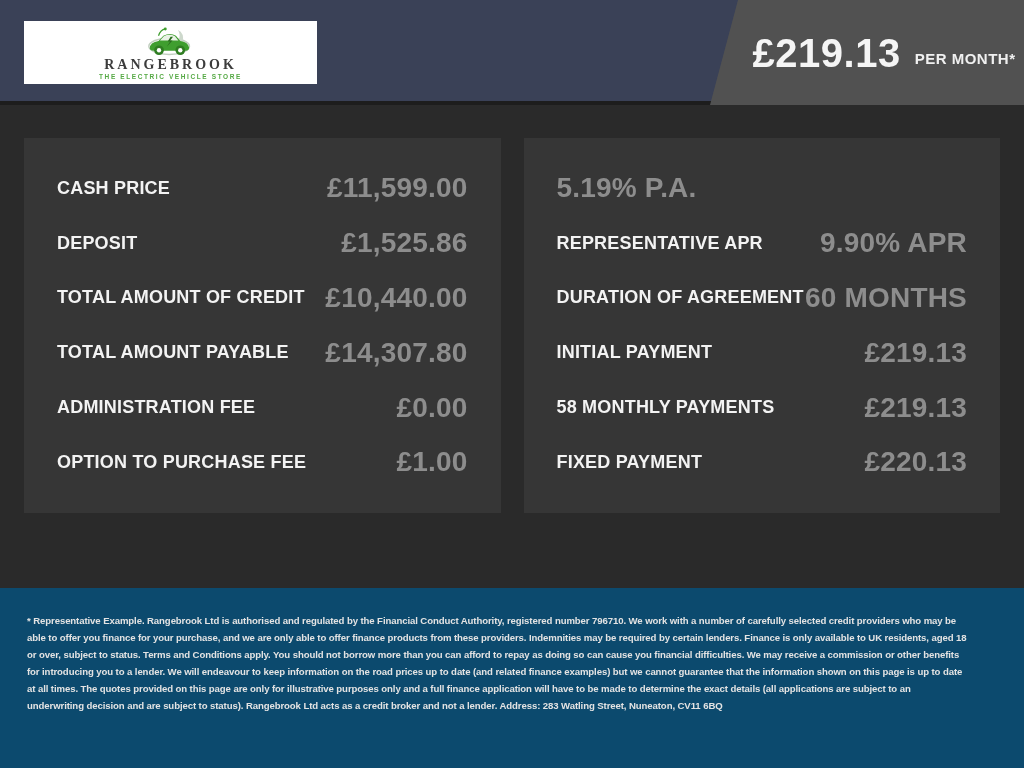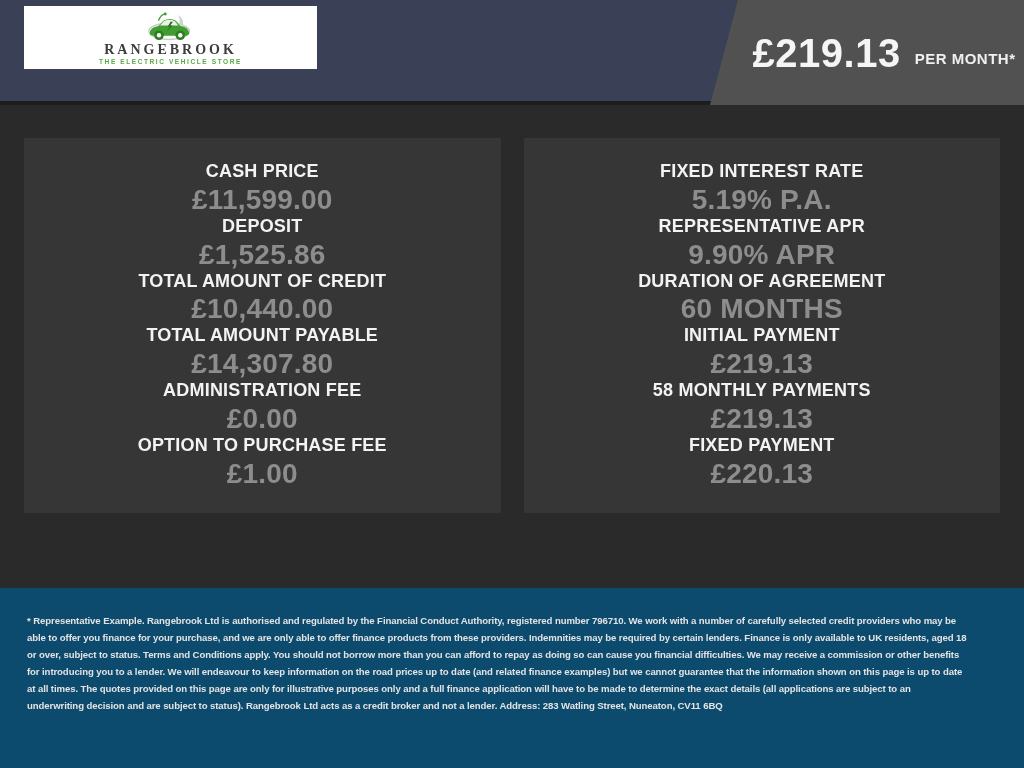--- a/index.html
+++ b/index.html
@@ -14,21 +14,21 @@
   
   .header {
     position: relative;
     height: 105px;
     background: #3a4157;
     border-bottom: 4px solid #1d1d1d;
     flex: 0 0 auto;
   }
   .logo-box {
     position: absolute;
-    left: 24px; top: 6px;
+    left: 24px; top: 21px;
     width: 293px; height: 63px;
     background: #ffffff;
     display: flex; flex-direction: column;
     align-items: center; justify-content: center;
     padding-top: 2px;
   }
   .logo-car { height: 30px; margin-bottom: 1px; }
   .brand {
     font-family: "Liberation Serif", serif;
     font-size: 14px; font-weight: 700;
@@ -70,21 +70,21 @@
   }
   .panels { display: flex; gap: 23px; margin-top: 33px; }
   .panel {
     width: 477px; height: 375px;
     background: #363636;
     padding: 23px 33px;
     display: flex; flex-direction: column;
   }
   .row {
     height: 54.8px;
-    display: flex; align-items: center; justify-content: space-between; flex-direction: column;
+    display: flex; align-items: center; justify-content: space-between;
   }
   .row .lbl {
     font-size: 18px; font-weight: 700; color: #f3f3f3;
     letter-spacing: 0.2px; white-space: nowrap;
   }
   .row .val {
     font-size: 28px; font-weight: 700; color: #8d8d8d;
     letter-spacing: 0.2px; white-space: nowrap;
   }
 
@@ -156,21 +156,20 @@
           <span class="val">£0.00</span>
         </div>
         <div class="row">
           <span class="lbl">OPTION TO PURCHASE FEE</span>
           <span class="val">£1.00</span>
         </div>
       </section>
 
       <section class="panel">
         <div class="row">
-          <span class="lbl">FIXED INTEREST RATE</span>
           <span class="val">5.19% P.A.</span>
         </div>
         <div class="row">
           <span class="lbl">REPRESENTATIVE APR</span>
           <span class="val">9.90% APR</span>
         </div>
         <div class="row">
           <span class="lbl">DURATION OF AGREEMENT</span>
           <span class="val">60 MONTHS</span>
         </div>

